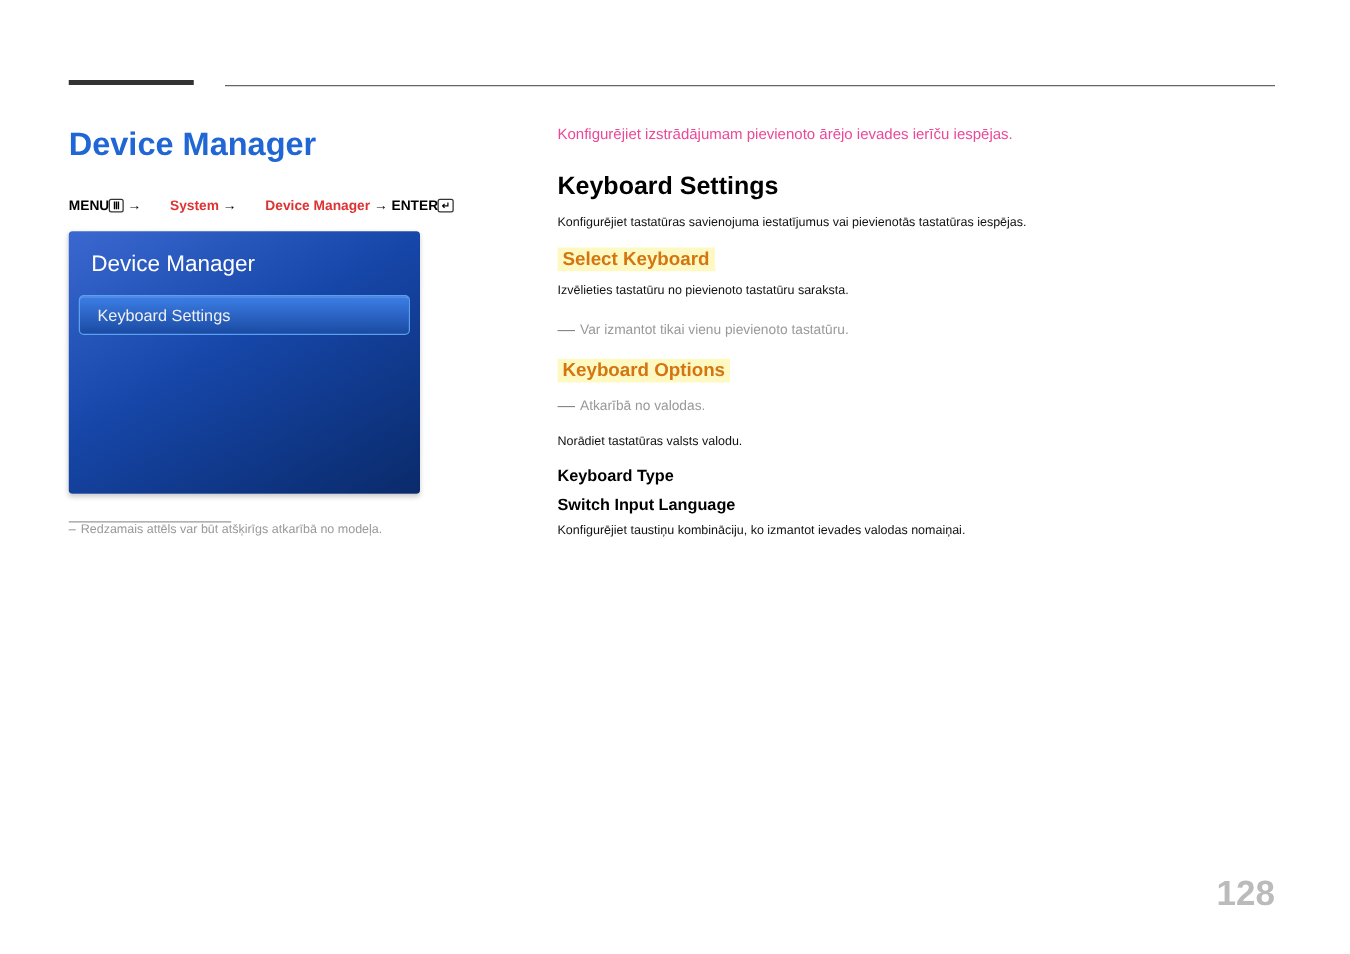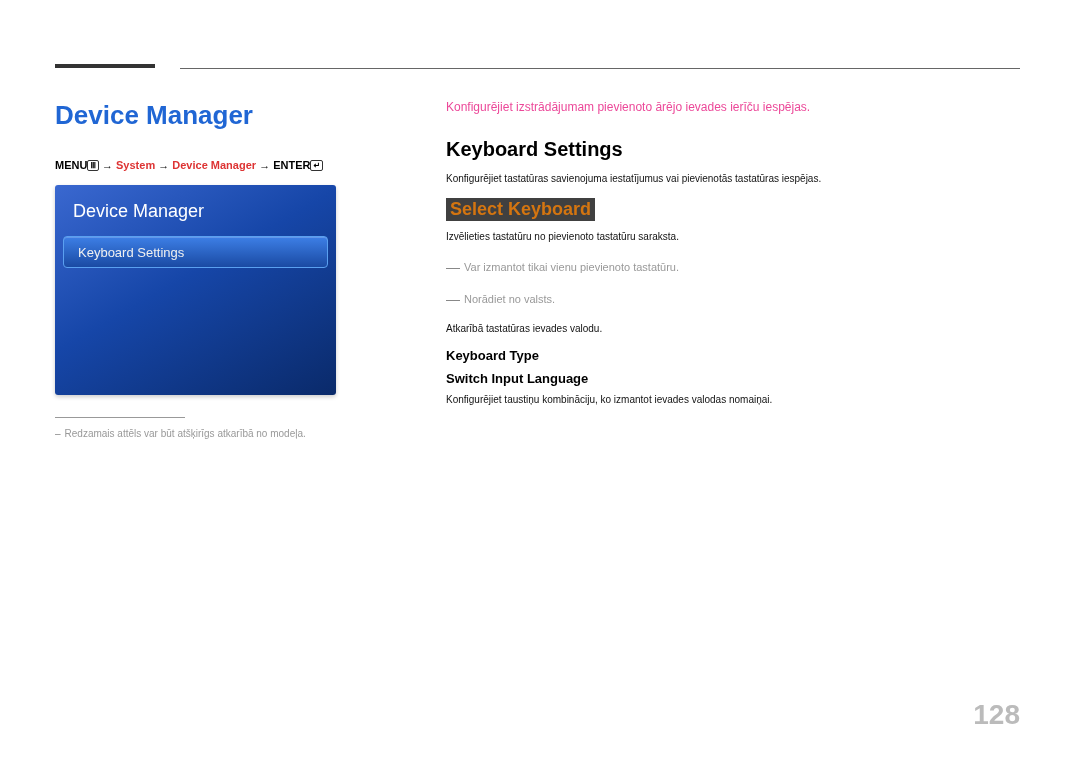--- a/index.html
+++ b/index.html
@@ -41,21 +41,21 @@
   font-weight: bold;
   color: #2066d4;
   margin-bottom: 28px;
 }
 .breadcrumb {
   font-size: 11px;
   font-weight: bold;
   color: #000;
   margin-bottom: 14px;
 }
-.breadcrumb .red { color: #d33; font-weight: bold; }
+.breadcrumb .red { color: #d33; font-weight: bold; margin-left: 20px; }
 .breadcrumb .arrow { color: #000; }
 .breadcrumb .menu-icon, .breadcrumb .enter-icon {
   display: inline-block;
   border: 1px solid #333;
   border-radius: 2px;
   font-size: 8px;
   padding: 0 2px;
   vertical-align: 1px;
   line-height: 9px;
 }
@@ -86,21 +86,20 @@
   box-shadow: inset 0 1px 0 rgba(255,255,255,0.2);
 }
 .footnote-rule {
   border-top: 1px solid #999;
   width: 130px;
   margin-top: 22px;
 }
 .footnote {
   font-size: 10px;
   color: #999;
-  margin-top: 10px;
 }
 .footnote .dash { color: #888; margin-right: 4px; }
 
 .right-col {
   position: absolute;
   top: 100px;
   left: 446px;
   right: 60px;
 }
 .intro {
@@ -114,24 +113,24 @@
   color: #000;
   margin-bottom: 12px;
 }
 .body-text {
   font-size: 10px;
   color: #111;
   margin-bottom: 14px;
 }
 .h3-highlight {
   display: inline-block;
-  font-size: 18px;
+  font-size: 15px;
   font-weight: bold;
   color: #d47510;
-  background: #404040;
+  background: #fef9c3;
   padding: 1px 4px;
   margin-bottom: 10px;
   text-align: right;
 }
 .note-line {
   font-size: 11px;
   color: #999;
   margin-bottom: 16px;
 }
 .note-line .dash { font-size: 14px; color: #888; margin-right: 4px; vertical-align: -1px; }
@@ -183,23 +182,24 @@
   <div class="right-col">
     <p class="intro">Konfigurējiet izstrādājumam pievienoto ārējo ievades ierīču iespējas.</p>
 
     <h2 class="h2">Keyboard Settings</h2>
     <p class="body-text">Konfigurējiet tastatūras savienojuma iestatījumus vai pievienotās tastatūras iespējas.</p>
 
     <div><span class="h3-highlight">Select Keyboard</span></div>
     <p class="body-text" style="margin-bottom:17px;">Izvēlieties tastatūru no pievienoto tastatūru saraksta.</p>
     <p class="note-line"><span class="dash">―</span><span>Var izmantot tikai vienu pievienoto tastatūru.</span></p>
 
-    <p class="note-line"><span class="dash">―</span><span>Norādiet no valsts.</span></p>
-
-    <p class="body-text">Atkarībā tastatūras ievades valodu.</p>
+    <div><span class="h3-highlight">Keyboard Options</span></div>
+    <p class="note-line"><span class="dash">―</span><span>Atkarībā no valodas.</span></p>
+
+    <p class="body-text">Norādiet tastatūras valsts valodu.</p>
 
     <h4 class="h4">Keyboard Type</h4>
 
     <h4 class="h4">Switch Input Language</h4>
     <p class="body-text">Konfigurējiet taustiņu kombināciju, ko izmantot ievades valodas nomaiņai.</p>
   </div>
 
   <div class="page-num">128</div>
 </div>
 

